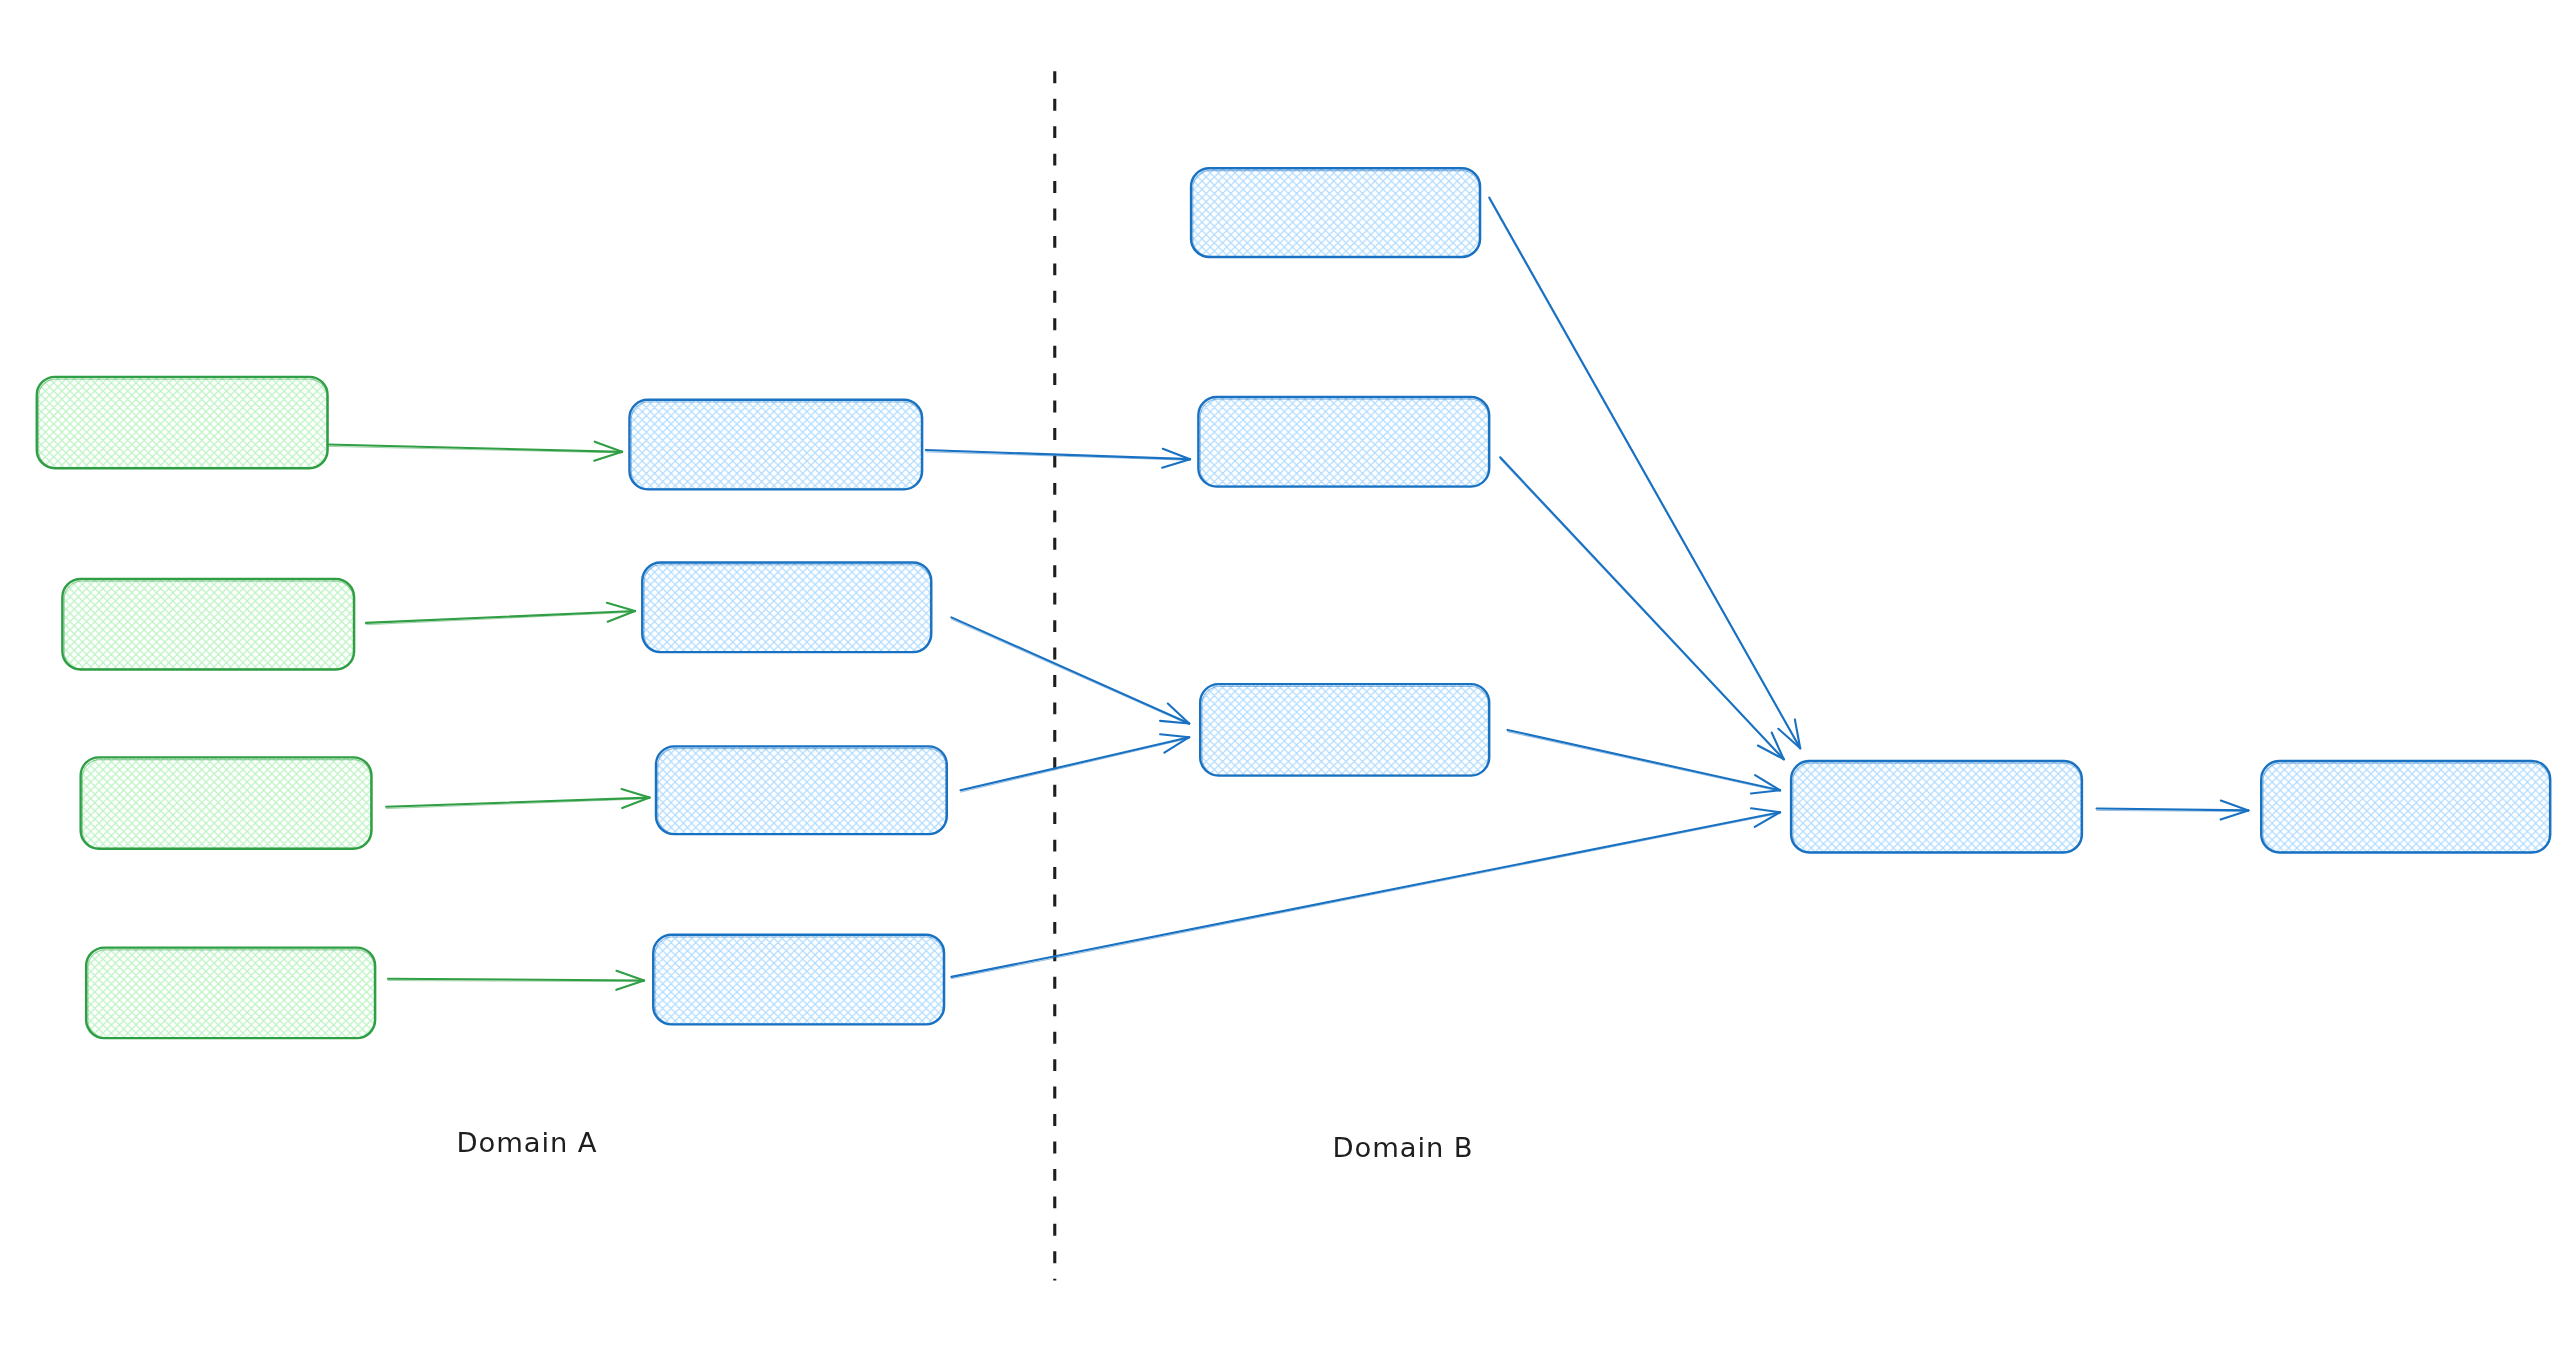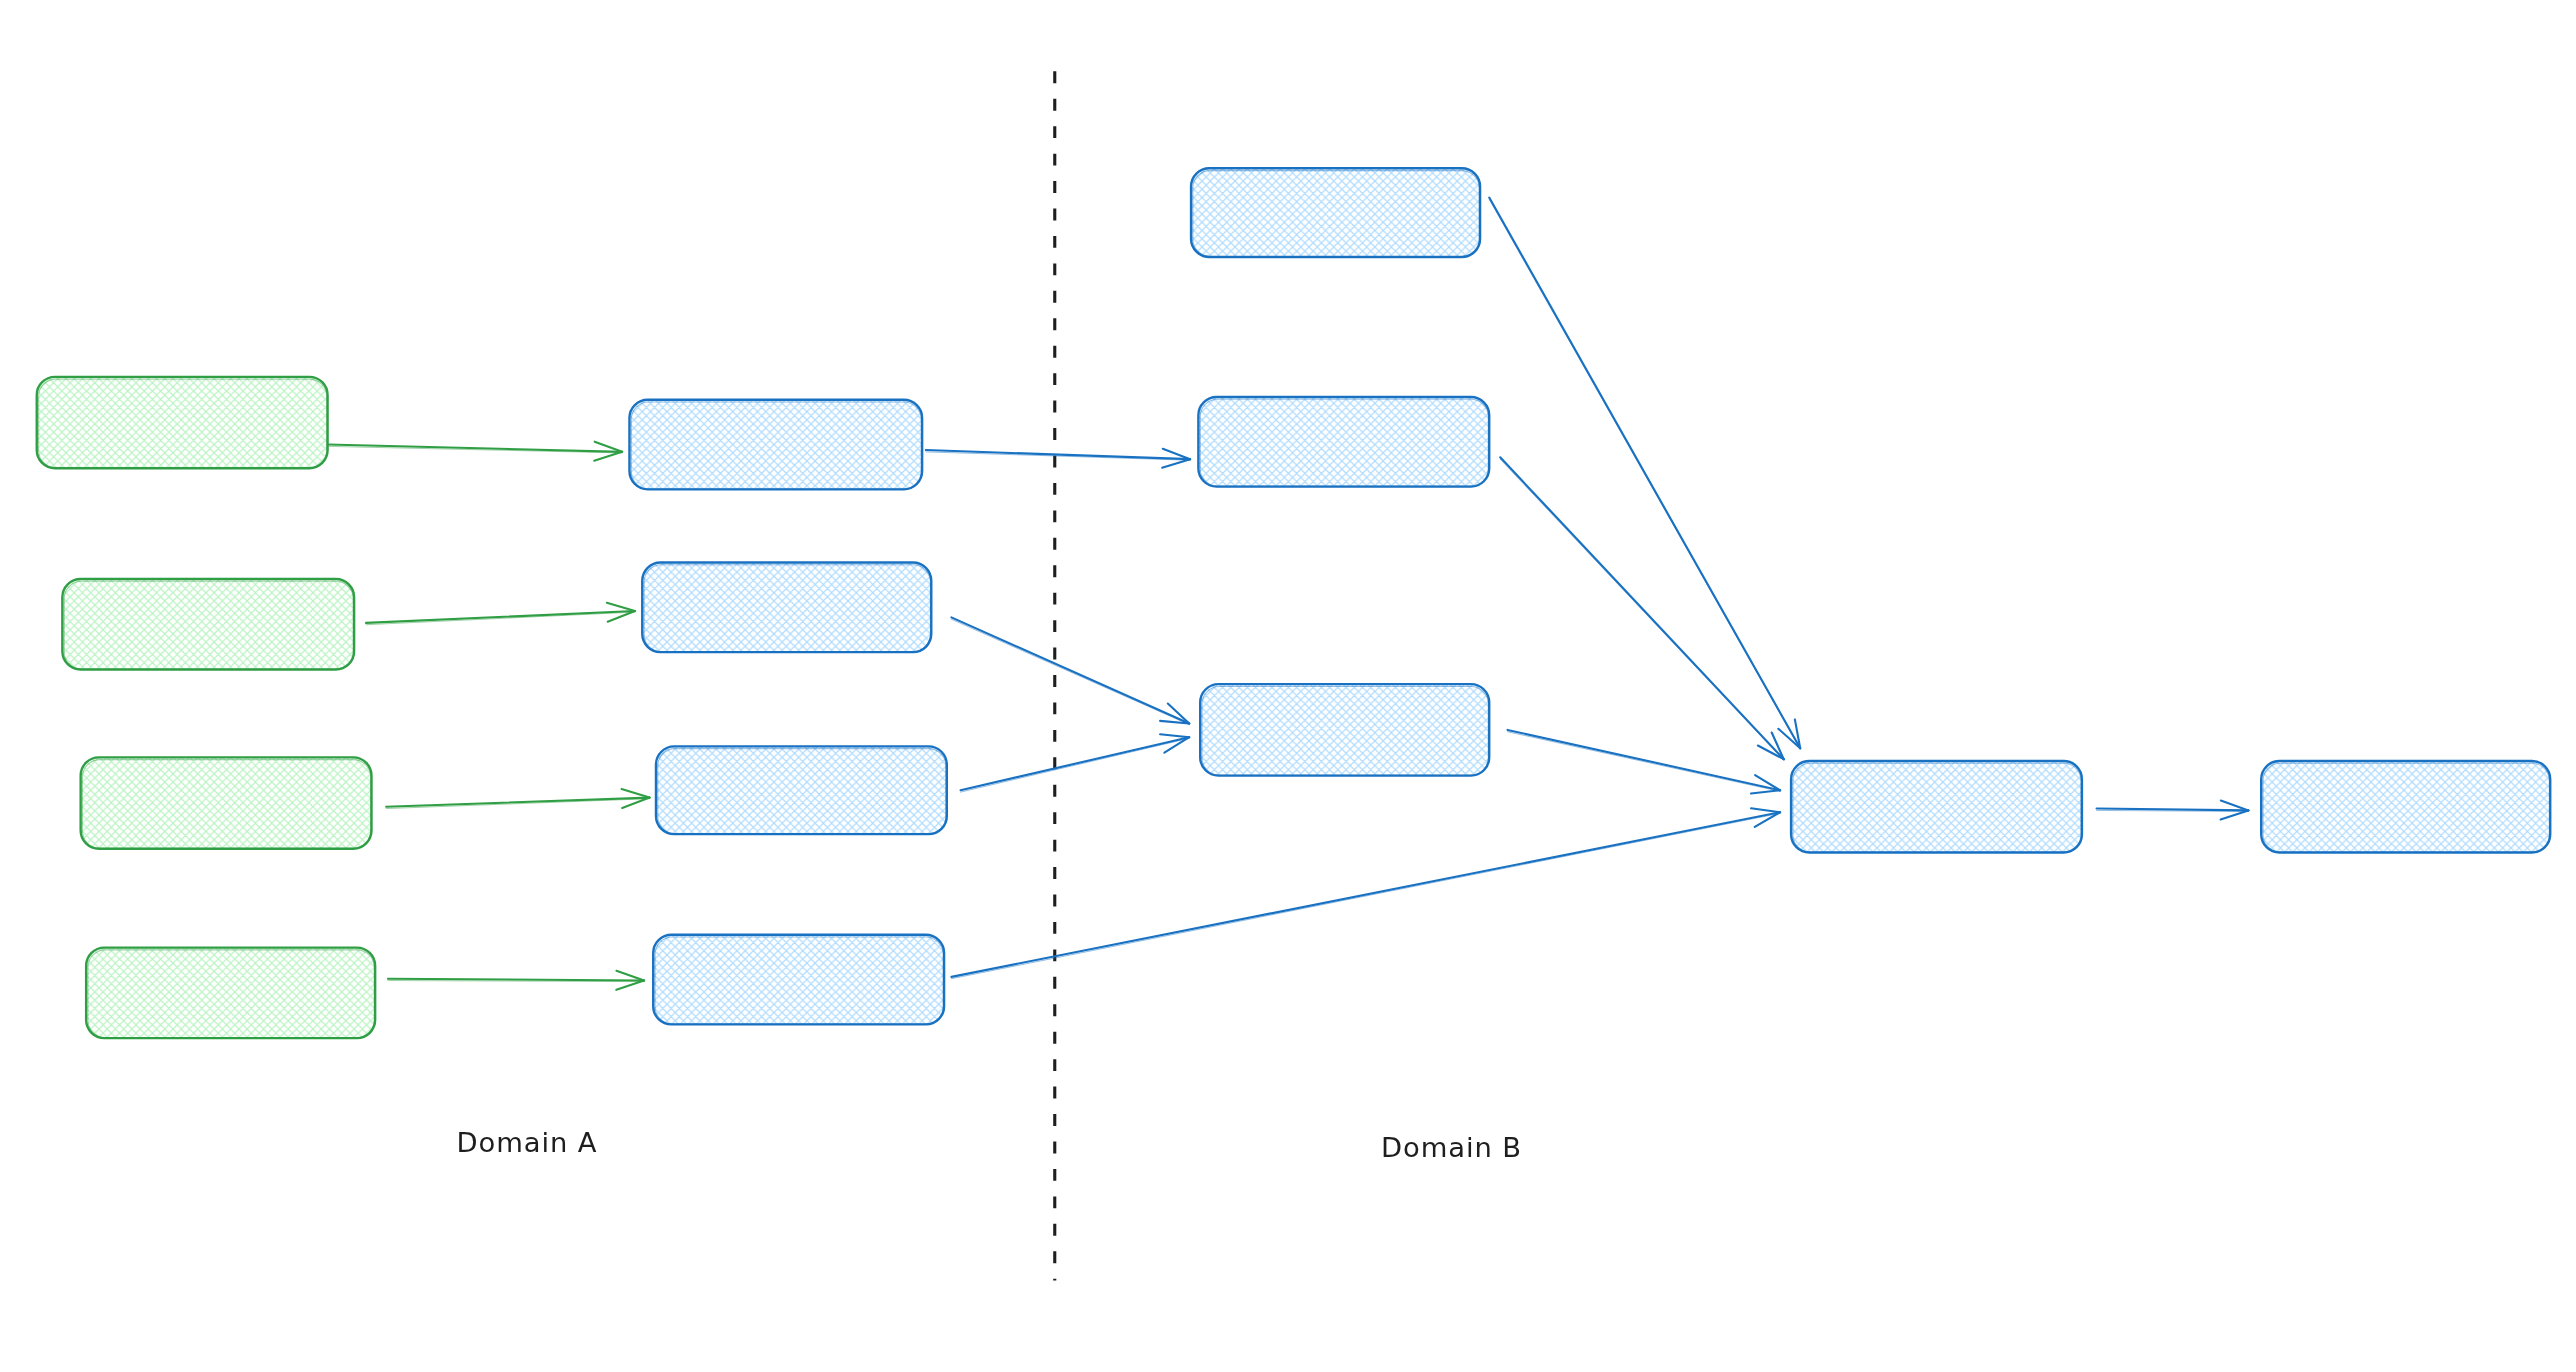--- a/index.html
+++ b/index.html
@@ -27,21 +27,21 @@
     position: absolute;
     width: 238px;
     text-align: center;
     font-size: 27.4px;
     letter-spacing: 0.9px;
     color: #1e1e1e;
     font-family: "DejaVu Sans", "Liberation Sans", sans-serif;
     user-select: none;
   }
   #label-domain-a { left: 408px; top: 1127px; }
-  #label-domain-b { left: 1284px; top: 1132px; text-align: right; }
+  #label-domain-b { left: 1284px; top: 1132px; }
 </style>
 </head>
 <body>
 
 <div class="canvas">
   <svg id="diagram-svg" xmlns="http://www.w3.org/2000/svg" viewBox="0 0 2816 1500">
     <defs id="diagram-defs">
         <pattern id="hatch-green" width="9" height="9" patternUnits="userSpaceOnUse">
           <path d="M0 9 L9 0 M-2 2 L2 -2 M7 11 L11 7 M0 0 L9 9 M-2 7 L2 11 M7 -2 L11 2" stroke="#b2f2bb" stroke-width="1.25" stroke-opacity="0.9" fill="none"></path>
         </pattern>

